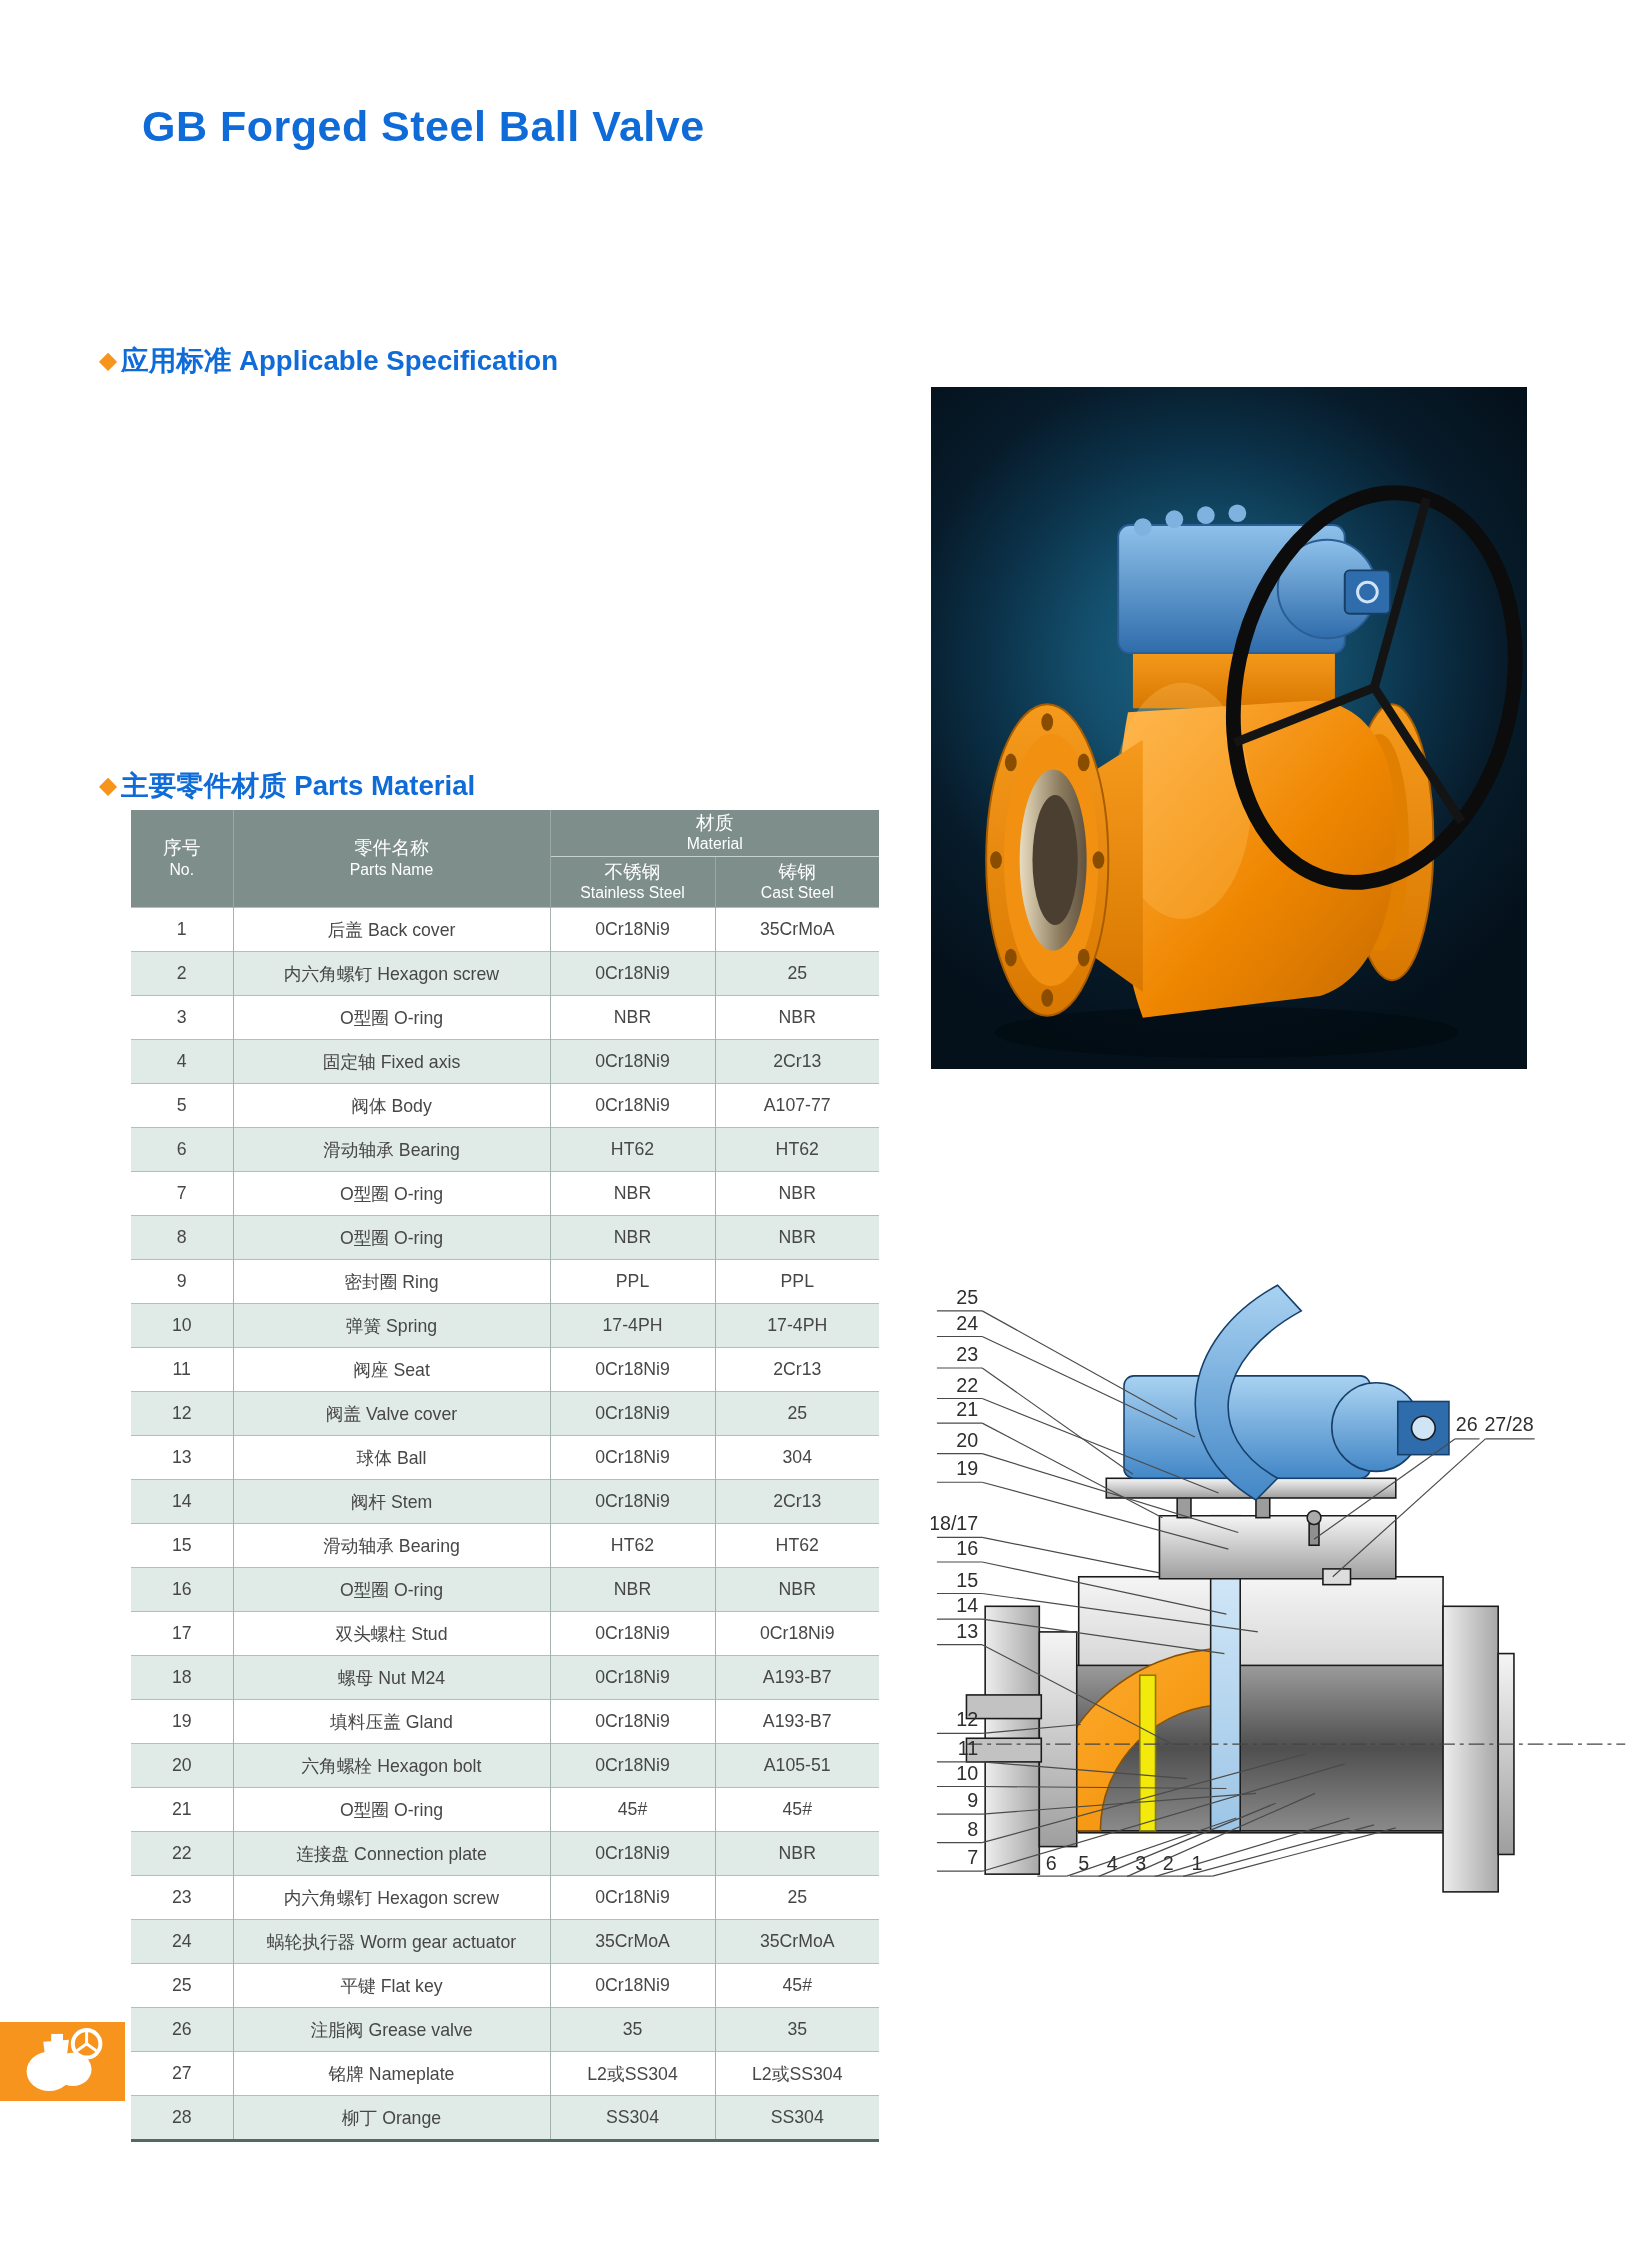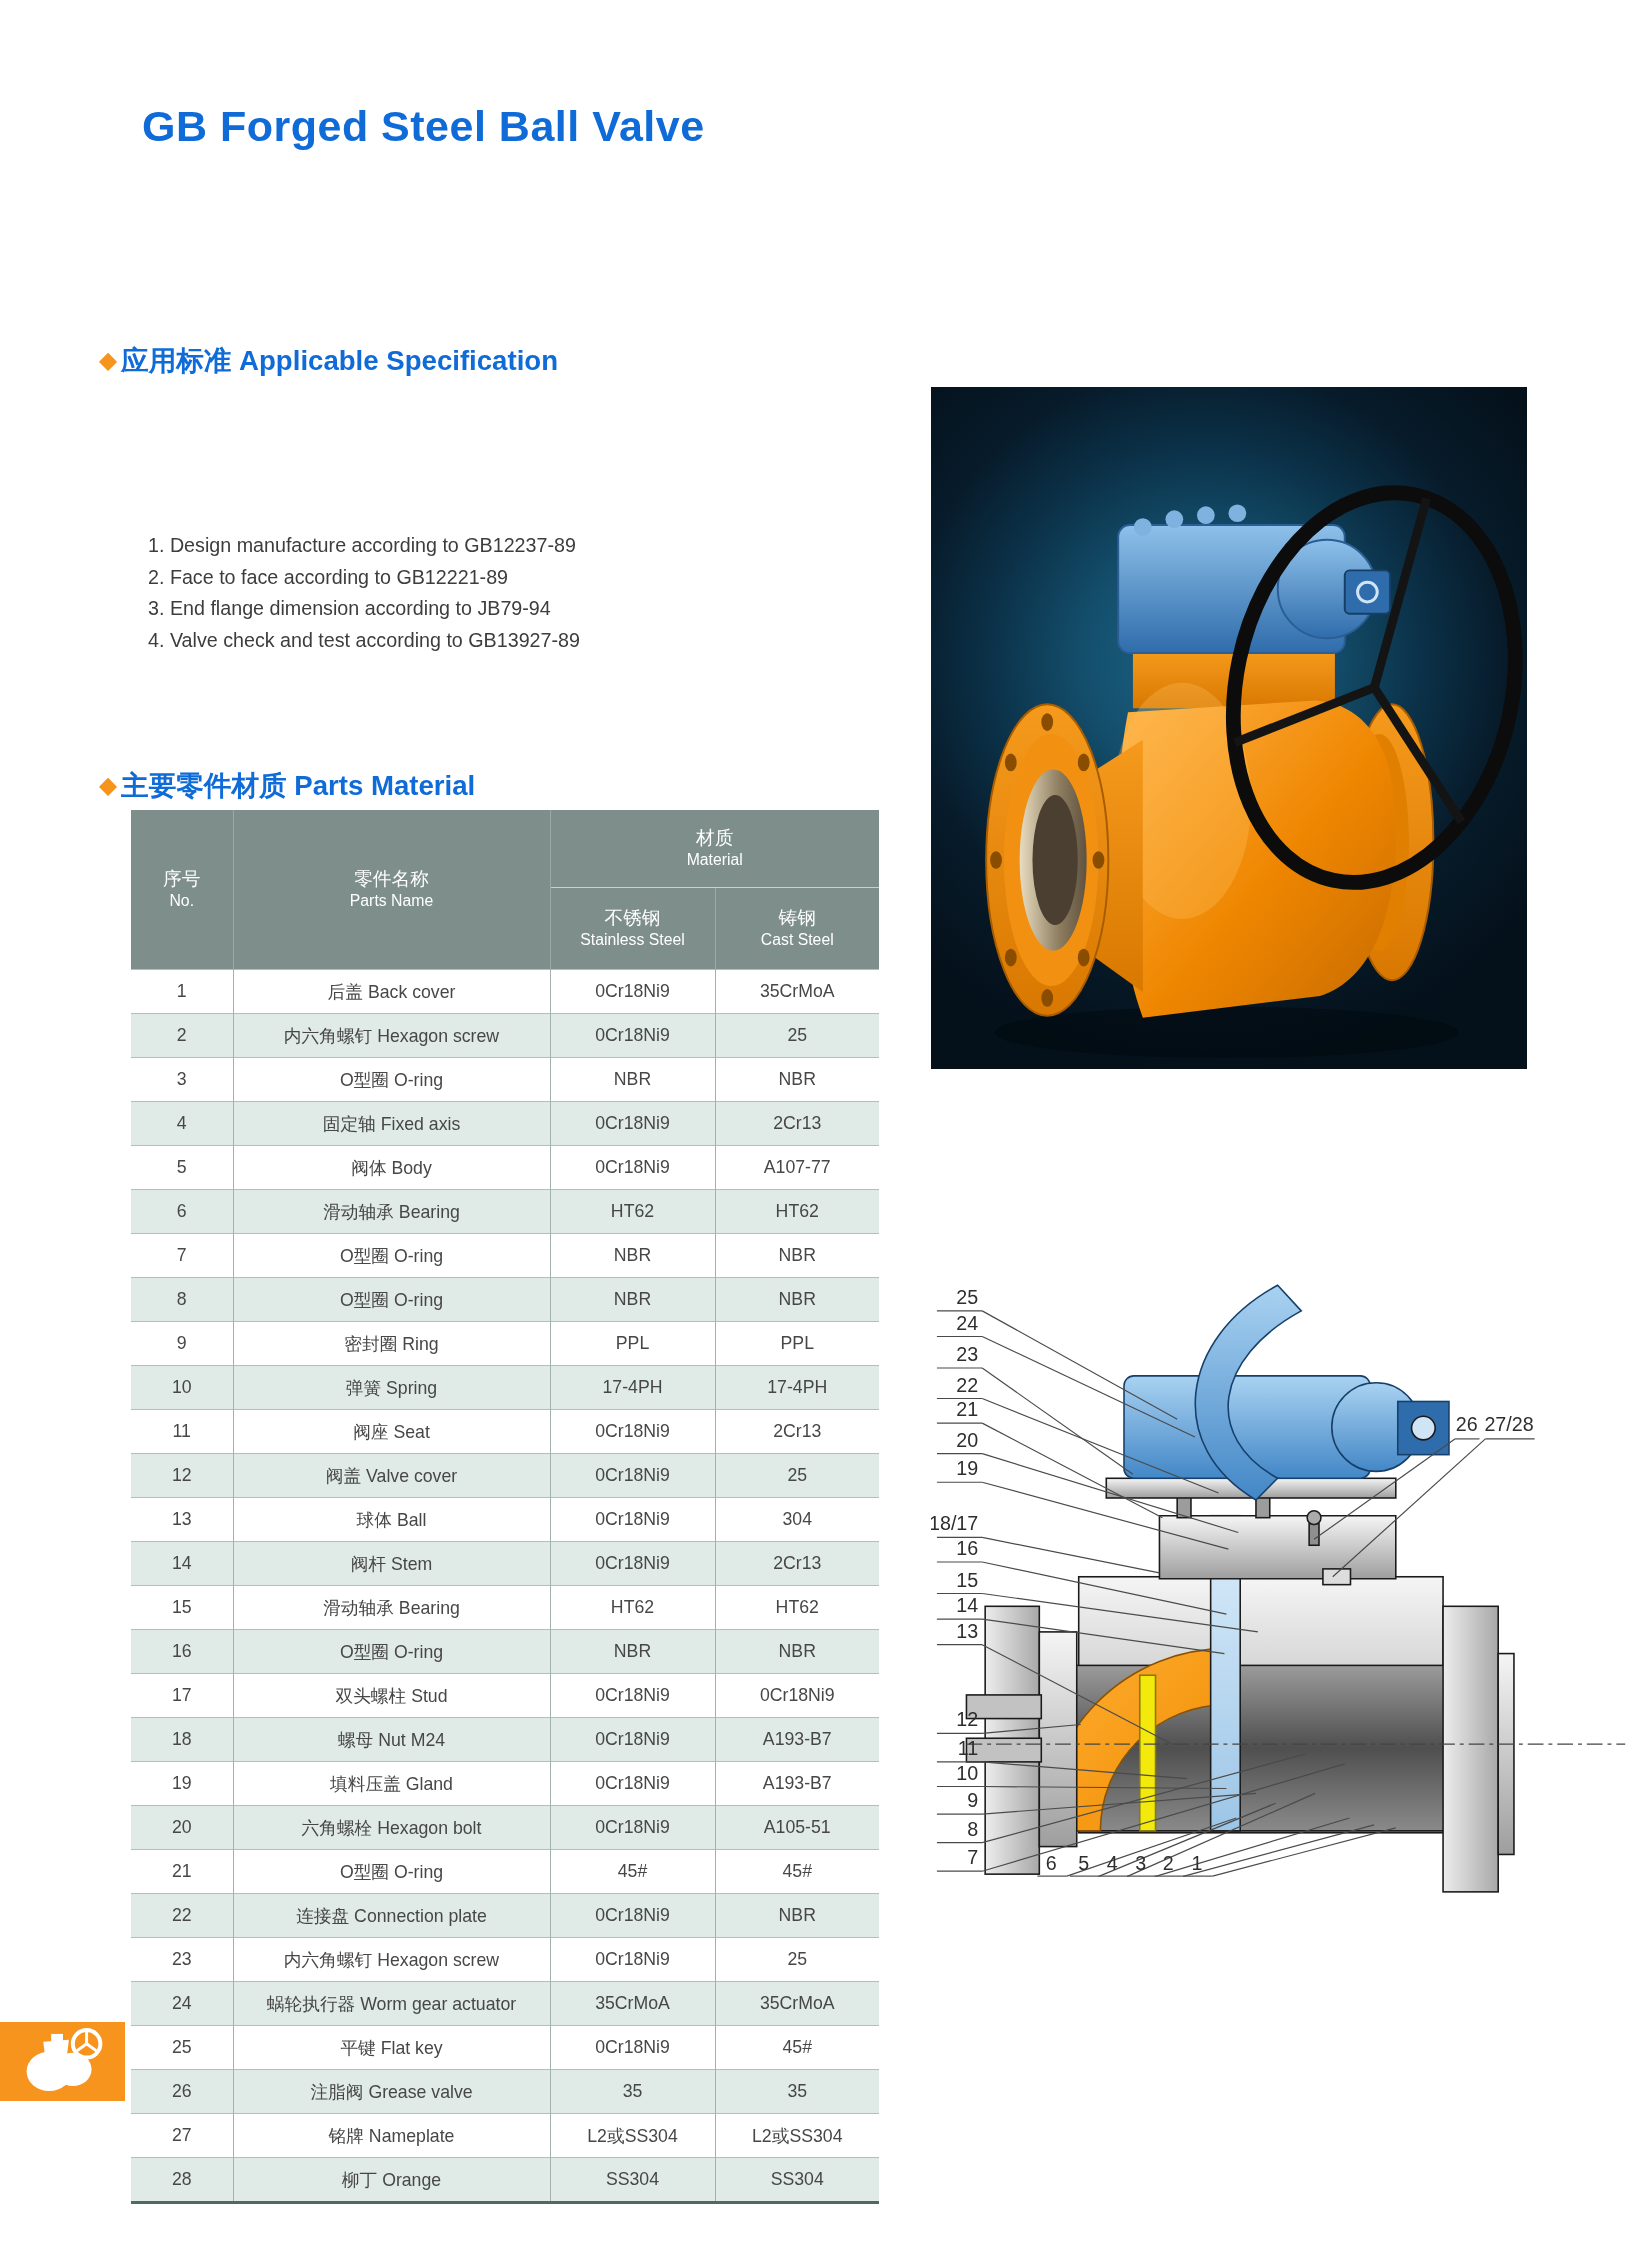--- a/index.html
+++ b/index.html
@@ -20,21 +20,21 @@
   .spec-list.zh{top:382px;font-size:20.7px;line-height:33px;}
   .spec-list.en{top:530px;font-size:19.7px;line-height:31.5px;}
   
   .parts-table{position:absolute;left:131px;top:810px;width:748px;border-collapse:collapse;
                table-layout:fixed;border-bottom:3.9px solid #506965;}
   .parts-table col.c1{width:102px;}
   .parts-table col.c2{width:317px;}
   .parts-table col.c3{width:165px;}
   .parts-table col.c4{width:164px;}
   .parts-table thead th{background:#7d8e8b;color:#ffffff;font-weight:normal;
-               text-align:center;vertical-align:middle;padding:16px;}
+               text-align:center;vertical-align:middle;padding:0;}
   .parts-table thead .zh{font-size:18.7px;line-height:22.7px;}
   .parts-table thead .en{font-size:15.8px;line-height:19.7px;}
   th.h-no,th.h-name{height:97px;}
   th.h-mat{height:45px;border-bottom:1px solid #c6d2cf;}
   th.h-ss,th.h-cs{height:49px;}
   th.h-no,th.h-name,th.h-ss{border-right:1px solid #9aa9a6;}
   .parts-table tbody td{height:43px;text-align:center;font-size:17.7px;color:#474747;
                border-top:1px solid #b3bfbc;padding:0;}
   .parts-table tbody td + td{border-left:1px solid #a2b1ae;}
   .parts-table tbody tr.alt{background:#e0eae7;}
@@ -54,26 +54,20 @@
 <body>
 
 <div class="page">
 
   <div class="title-en">GB Forged Steel Ball Valve</div>
 
   <div class="sec-head s1">
     <span class="diamond">◆</span>
     <span>应用标准 Applicable Specification</span>
   </div>
-  <div class="spec-list en">
-      <div>1. Design manufacture according to GB12237-89</div>
-      <div>2. Face to face according to GB12221-89</div>
-      <div>3. End flange dimension according to JB79-94</div>
-      <div>4. Valve check and test according to GB13927-89</div>
-    </div>
 
   <div class="sec-head s2">
     <span class="diamond">◆</span>
     <span>主要零件材质 Parts Material</span>
   </div>
 
   <table class="parts-table">
     <colgroup>
         <col class="c1">
         <col class="c2">

